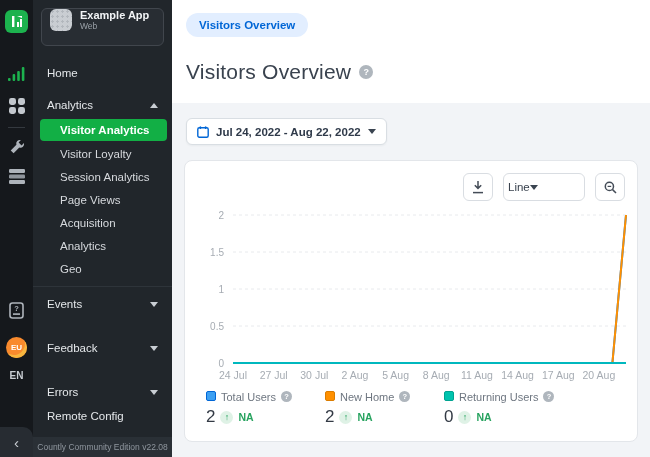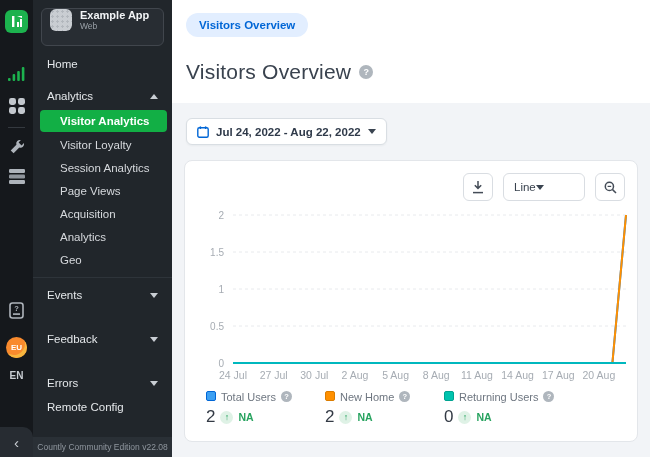--- a/index.html
+++ b/index.html
@@ -23,21 +23,21 @@
     justify-content:center; font-size:15px; cursor:pointer; }
 
   
   .sidebar { position:absolute; left:33px; top:0; width:139px; height:457px; background:#21262B; }
   .app-box { margin:8px 8px 0 8px; height:38px; background:#282D33; border:1px solid #41464D;
     border-radius:6px; display:flex; align-items:flex-start; padding:0 8px; gap:8px; cursor:pointer; }
   .app-ic { width:22px; height:22px; border-radius:6px; background:#C9CDD2;
     background-image:radial-gradient(#b2b7bd 1px, transparent 1.2px); background-size:5px 5px; }
   .app-name { color:#F2F4F6; font-size:11px; font-weight:700; line-height:12px; }
   .app-type { color:#9AA1A8; font-size:8.5px; }
-  .menu { margin-top:6px; }
+  .menu { margin-top:15px; }
   .m-item { height:24px; line-height:24px; padding-left:14px; color:#E4E7EA; font-size:11.5px;
     cursor:pointer; }
   .m-head { height:24px; display:flex; align-items:center; justify-content:space-between;
     padding:0 14px; color:#E4E7EA; font-size:11.5px; cursor:pointer; }
   .m-sub { height:23px; line-height:23px; padding-left:27px; color:#D6D9DD; font-size:11.5px;
     cursor:pointer; }
   .m-active { height:22px; line-height:22px; margin:2px 5px 2px 7px; padding-left:20px;
     background:#12AF45; border-radius:4px; color:#fff; font-size:11.5px; font-weight:600; cursor:pointer; }
   .m-div { height:1px; background:#2E343A; margin:5px 0; }
   .sp20 { height:20px; } .sp8 { height:8px; }
@@ -65,21 +65,21 @@
   .date-txt { font-size:11.5px; color:#2F3A4A; font-weight:600;text-align:center; }
   .caret-dk { width:0; height:0; border-left:4px solid transparent; border-right:4px solid transparent;
     border-top:5px solid #3A4450; }
 
   .card { position:absolute; left:12px; top:57px; width:454px; height:282px; background:#fff;
     border:1px solid #E3E6EA; border-radius:8px; }
   .controls { position:absolute; top:12px; right:12px; display:flex; gap:10px; }
   .icon-btn { width:30px; height:28px; background:#fff; border:1px solid #D9DDE2; border-radius:6px;
     display:flex; align-items:center; justify-content:center; cursor:pointer; }
   .select { width:82px; height:28px; background:#fff; border:1px solid #D9DDE2; border-radius:6px;
-    display:flex; align-items:center; padding:0 10px; cursor:pointer; }
+    display:flex; align-items:center; padding:0 4px; cursor:pointer; }
   .select-txt { font-size:11.5px; color:#39424E; }
   .chart-svg { position:absolute; left:2px; top:46px; }
   .legend { position:absolute; left:21px; top:230px; display:flex; }
   .legend-item { width:119px; }
   .lg-row1 { display:flex; align-items:flex-start; gap:5px; }
   .swatch { width:10px; height:10px; border-radius:2px; }
   .lg-label { font-size:11px; color:#6E7680; }
   .lg-row2 { margin-top:4px; display:flex; align-items:center; gap:5px; }
   .lg-value { font-size:17px; color:#333A45; font-weight:500; }
   .delta-circle { width:13px; height:13px; border-radius:50%; background:#DFF2E6; color:#27A35F;

